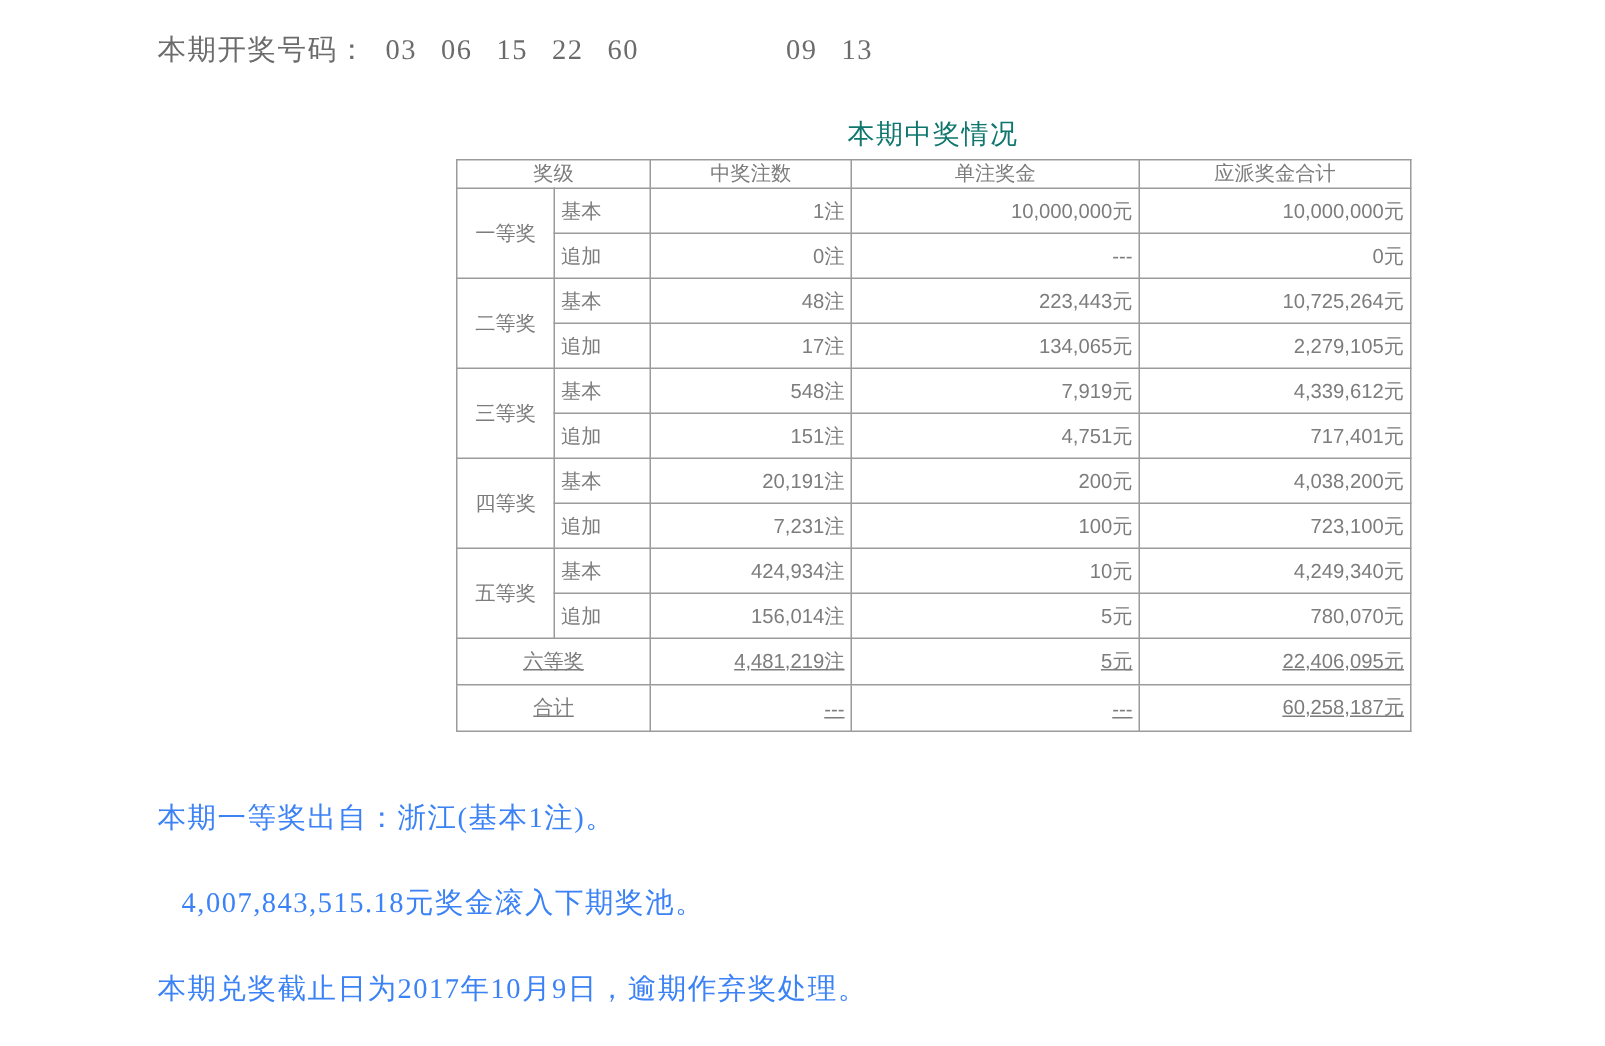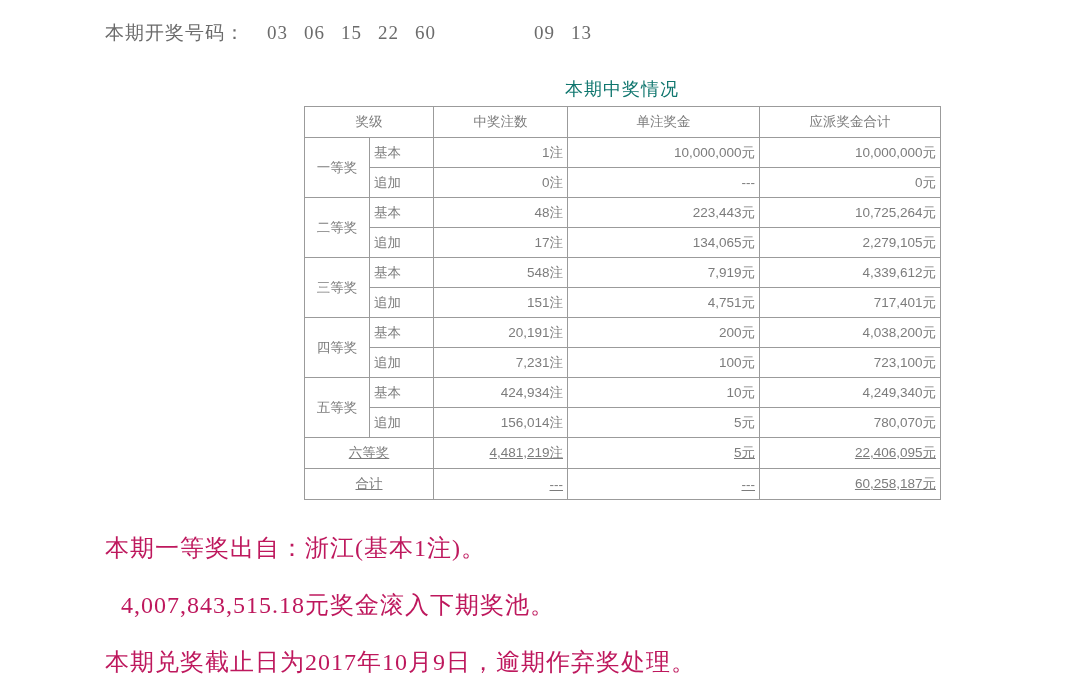--- a/index.html
+++ b/index.html
@@ -18,21 +18,21 @@
   .draw-line {
     position: absolute;
     left: 105px;
     top: 20px;
     font-size: 19px;
     letter-spacing: 1px;
     white-space: nowrap;
     color: #6b6b6b;
   }
   .draw-line .num { display: inline-block; margin-left: 16px; }
-  .draw-line .num.first-front { margin-left: 22px; }
+  .draw-line .num.first-front { margin-left: 12px; }
   .draw-line .num.first-back { margin-left: 98px; }
 
   
   .table-title {
     position: absolute;
     left: 304px;
     top: 77px;
     width: 636px;
     text-align: center;
     font-size: 18px;
@@ -53,34 +53,34 @@
     color: #7c7c7c;
   }
   .prize-table th, .prize-table td {
     border: 1px solid #9b9b9b;
     height: 30px;
     padding: 0 4px;
     font-weight: normal;
     white-space: nowrap;
     overflow: hidden;
   }
-  .prize-table thead th { height: 31px; text-align: center; }
+  .prize-table thead th { height: 19px; text-align: center; }
   .prize-table td.level { text-align: center; }
   .prize-table td.subtype { text-align: left; }
   .prize-table td.val { text-align: right; }
   .prize-table tr.summary td { height: 31px; text-decoration: underline; }
 
   
   .note {
     position: absolute;
     left: 105px;
-    font-size: 24px;
+    font-size: 19px;
     letter-spacing: 1px;
     white-space: nowrap;
-    color: #be185d;
+    color: #3b82f6;
   }
   .note-1 { top: 532px; }
   .note-2 { top: 589px; margin-left: 16px; }
   .note-3 { top: 646px; }
 </style>
 </head>
 <body>
 
 <div class="draw-line">
   <span>本期开奖号码：</span><span class="num first-front">03</span><span class="num">06</span><span class="num">15</span><span class="num">22</span><span class="num">60</span><span class="num first-back">09</span><span class="num">13</span>

